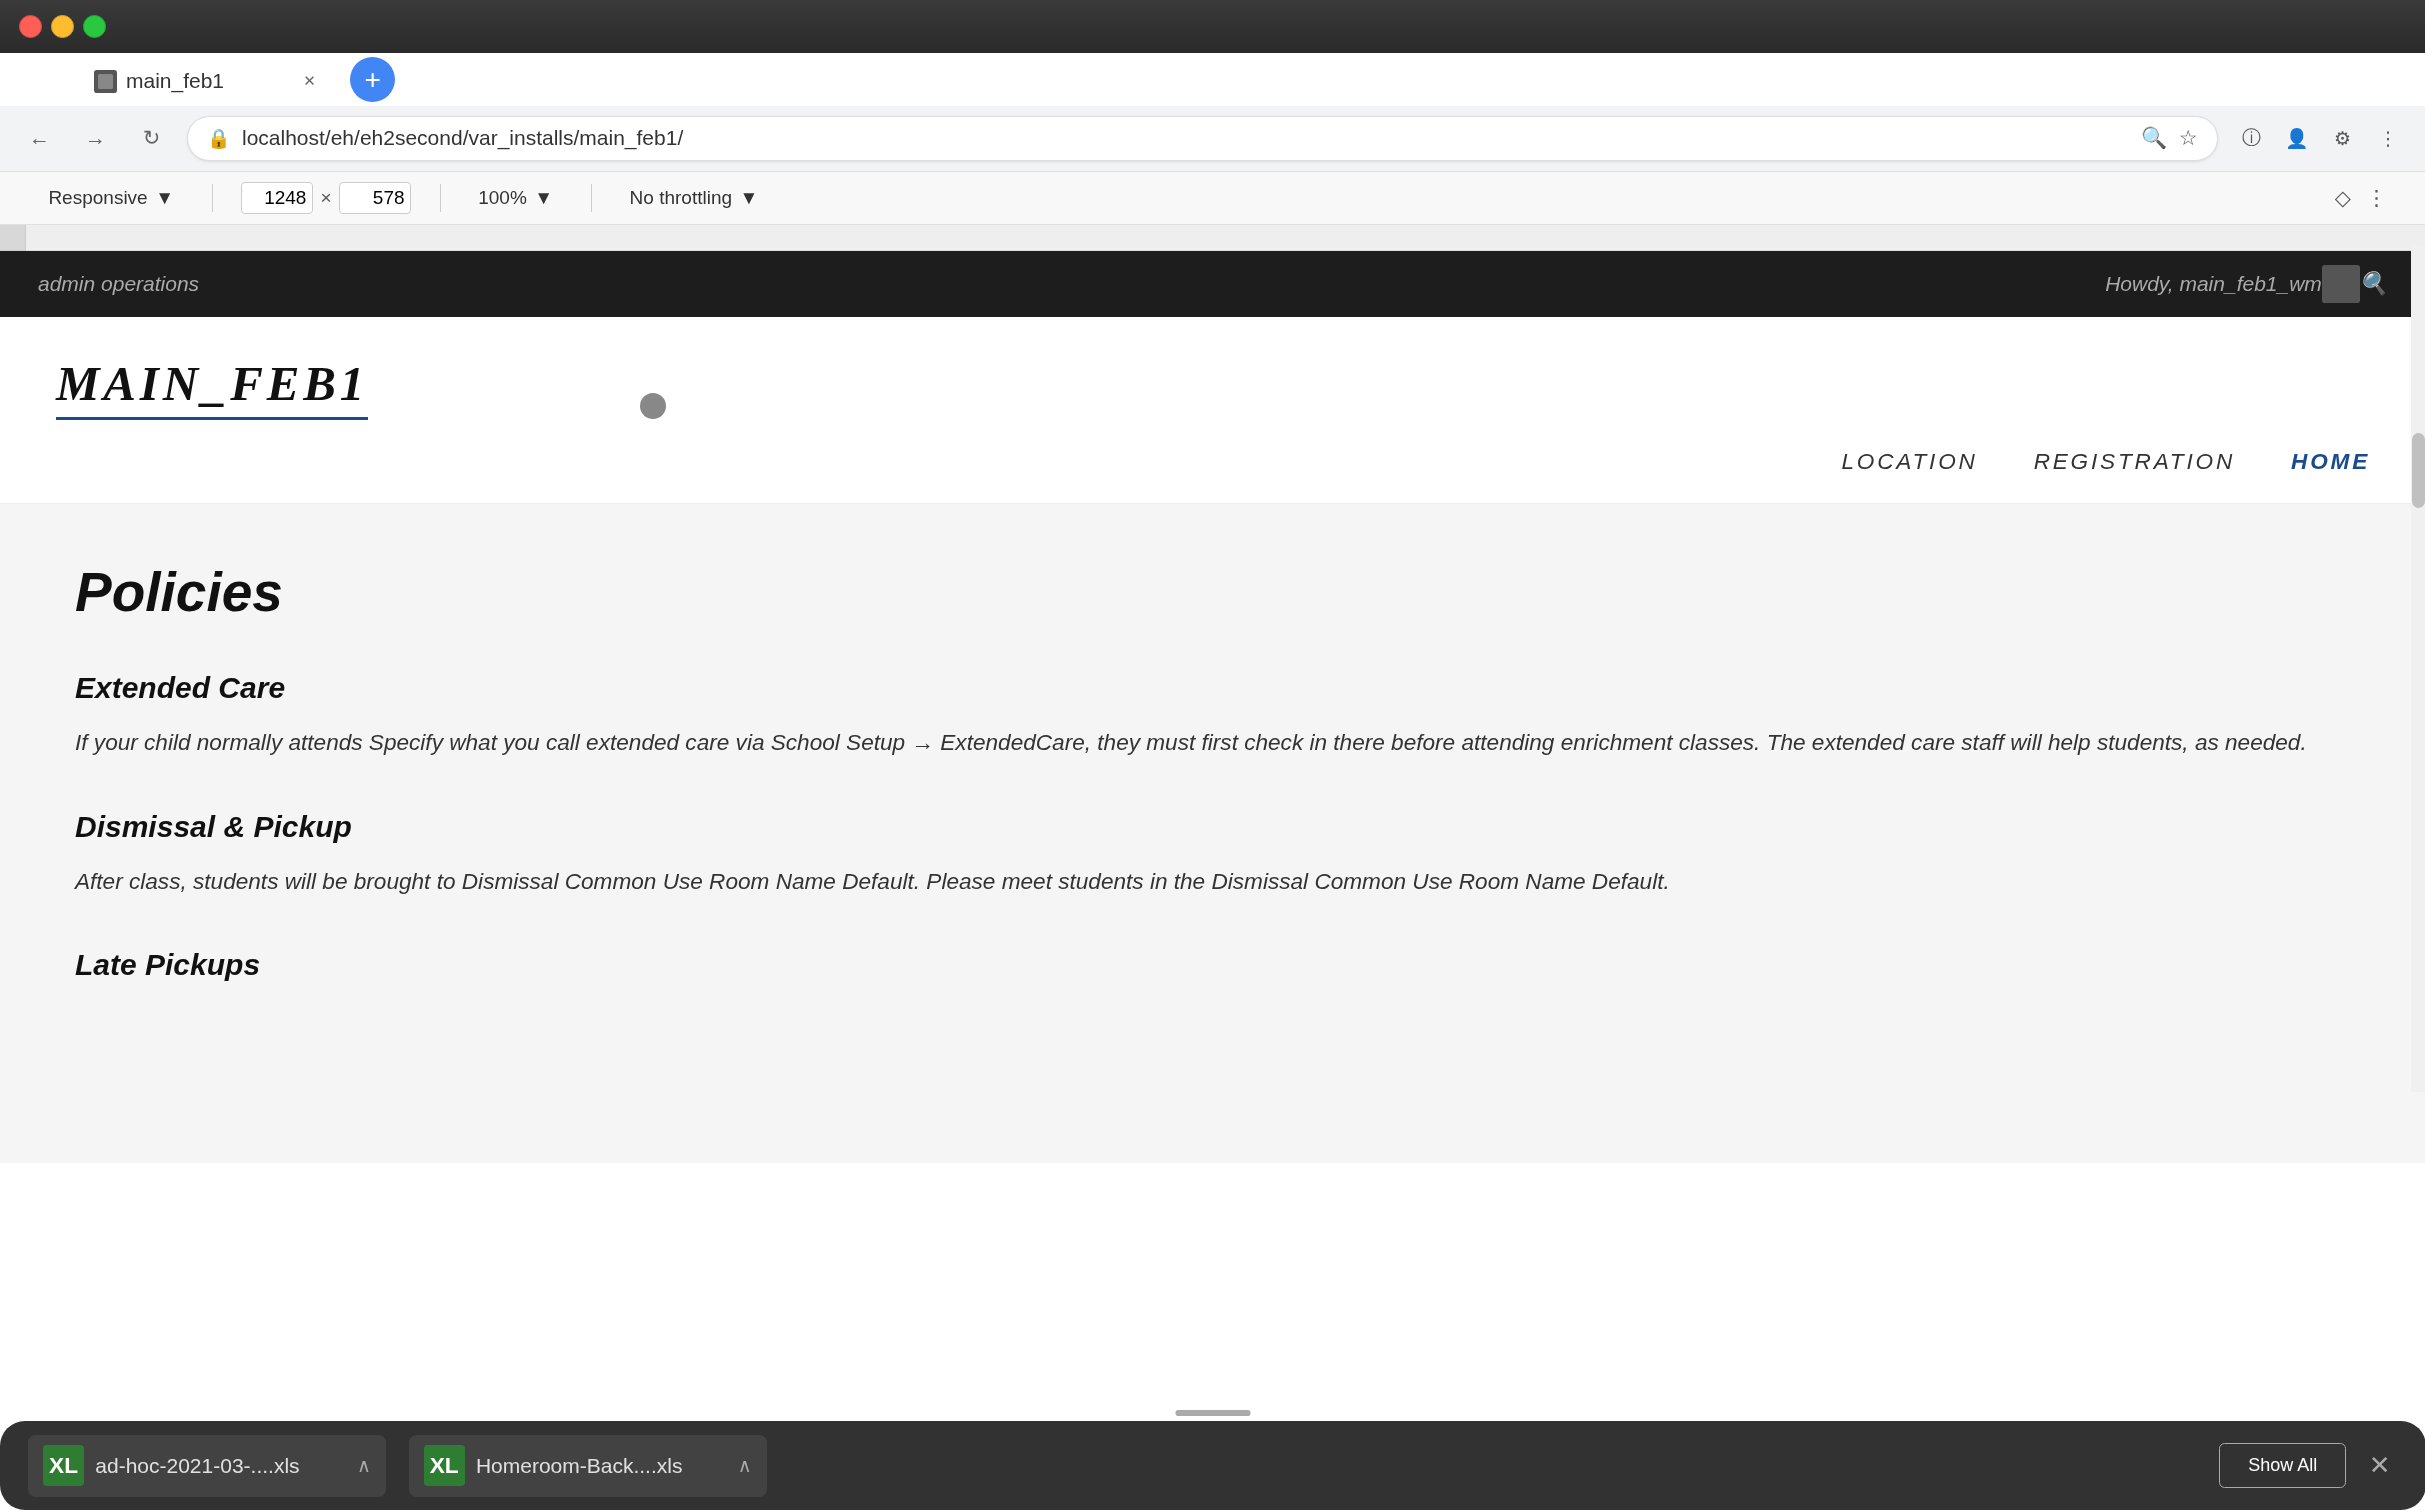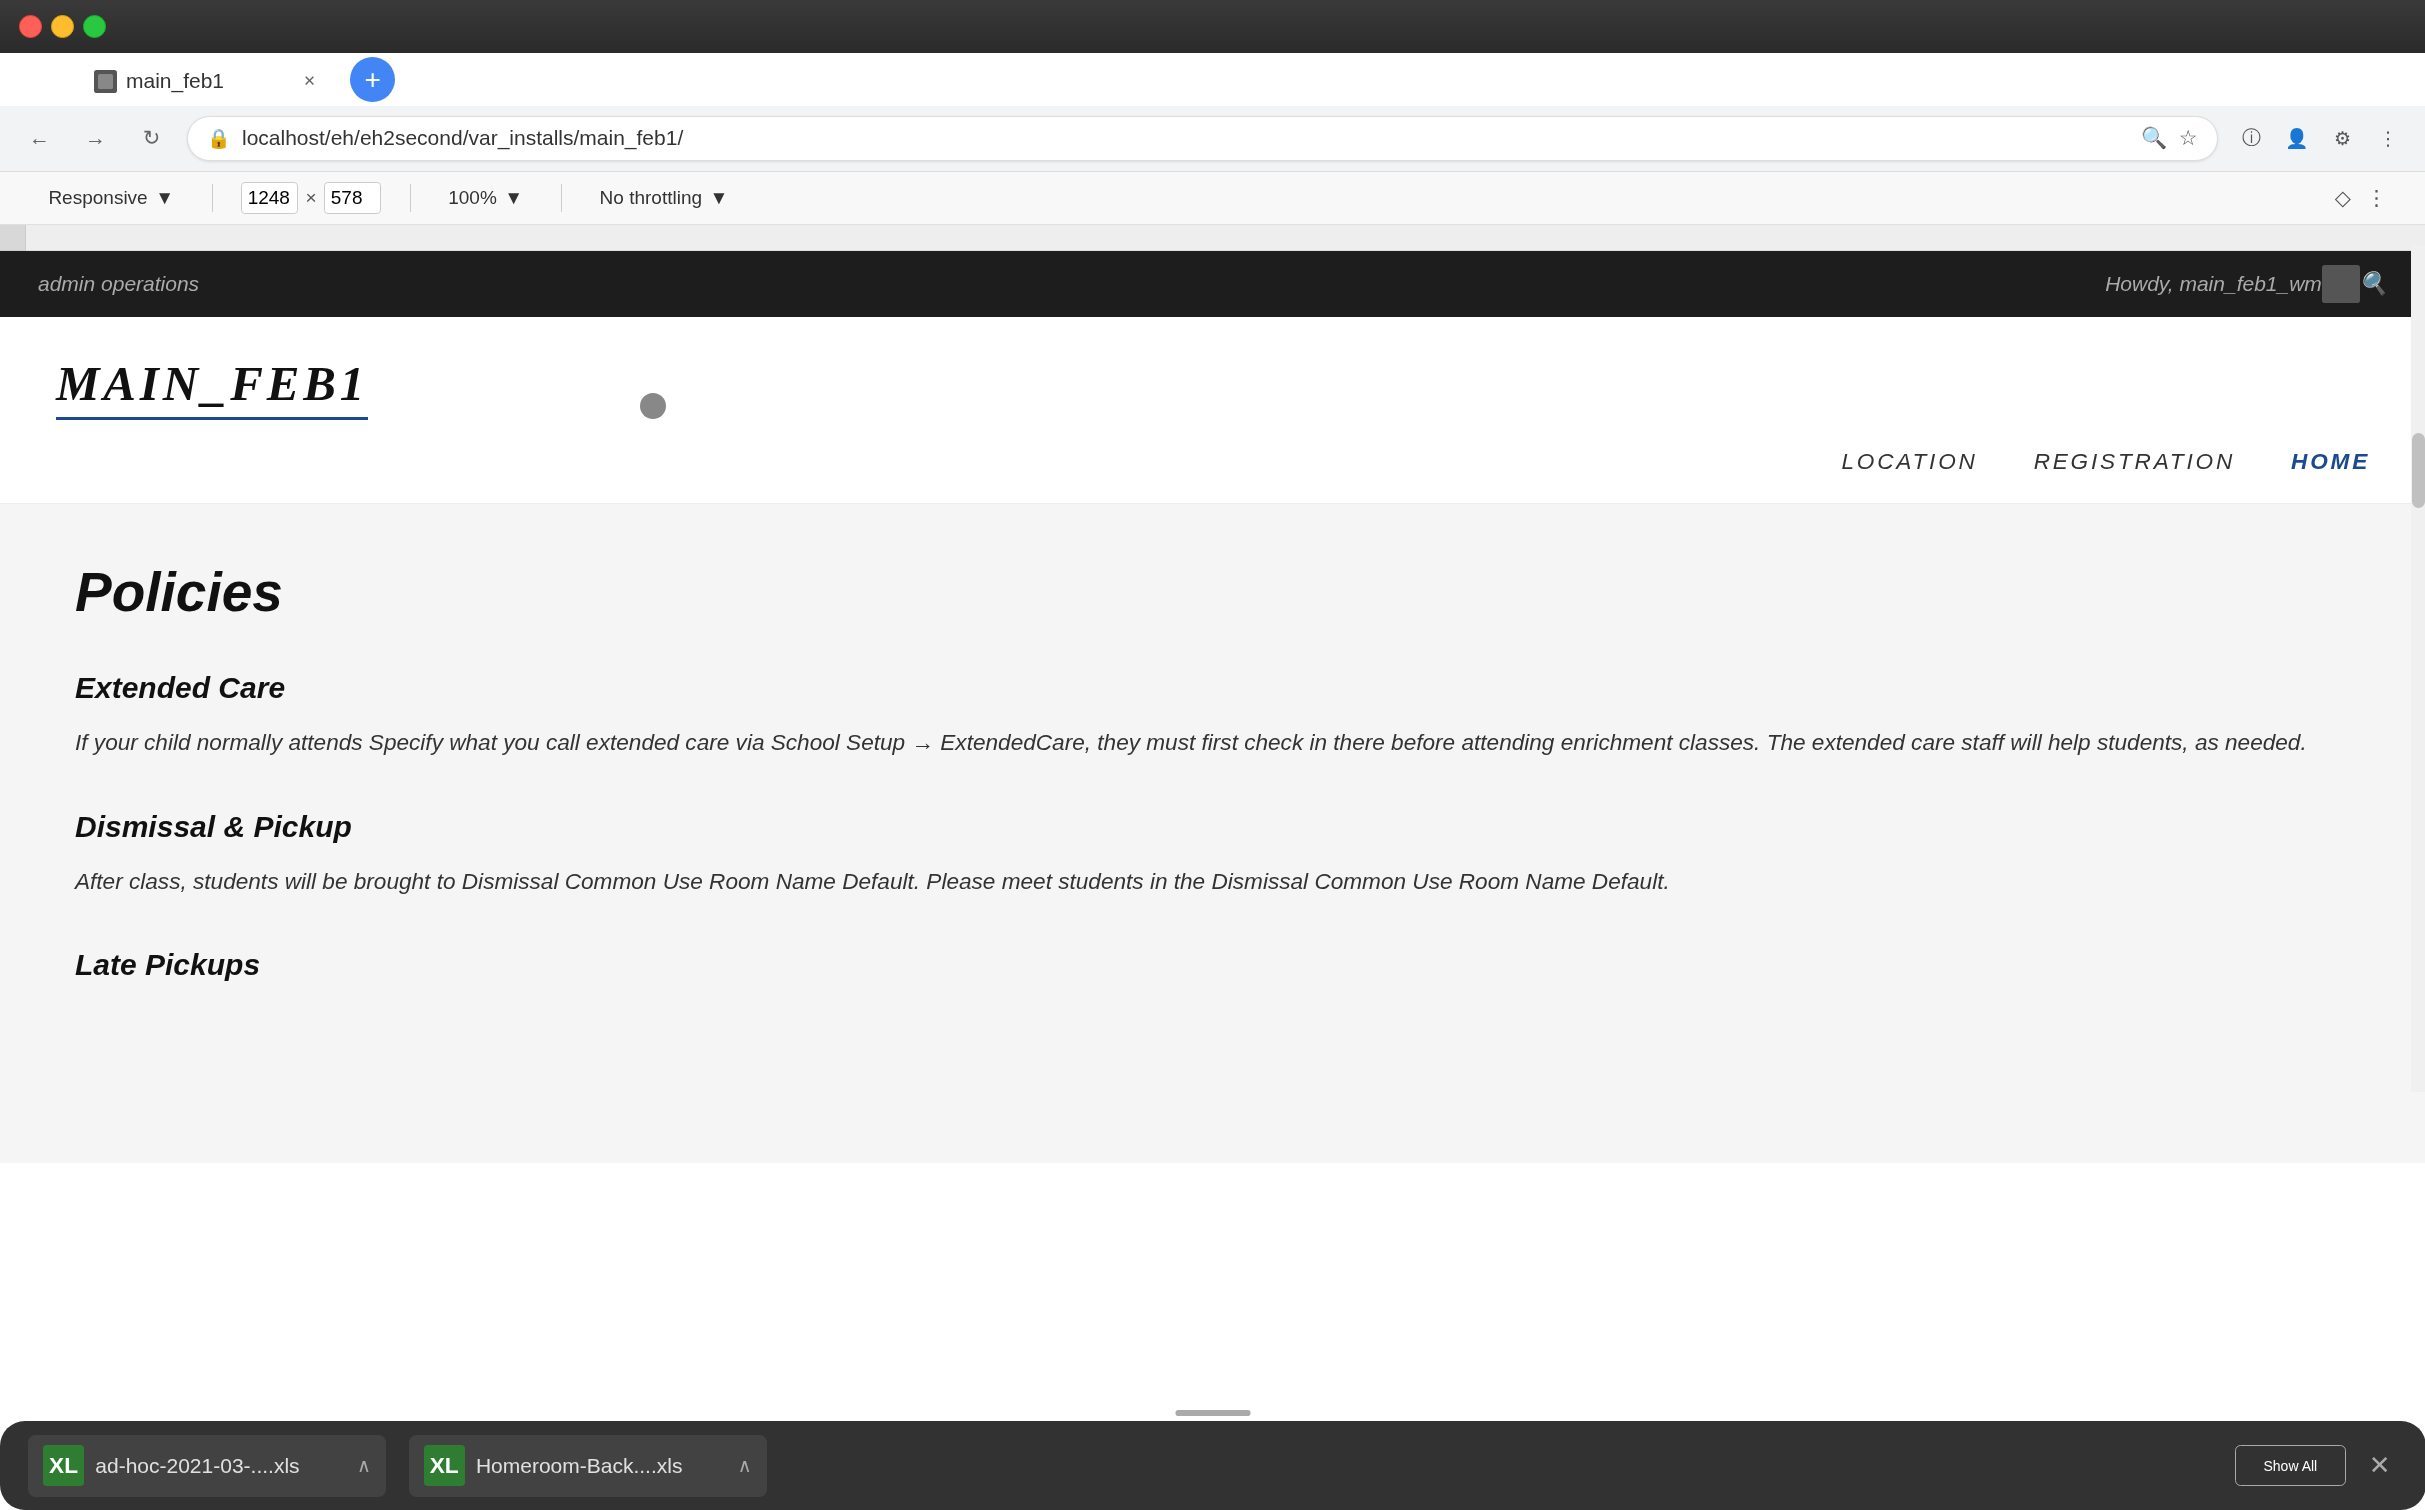--- a/index.html
+++ b/index.html
@@ -91,21 +91,21 @@
       padding: 5.6px 9.4px;
       border-radius: 3.8px;
     }
     .devtools-separator {
       width: 0.9px; height: 28px; background: #ccc; margin: 0 9.4px;
     }
     .devtools-dims {
       display: flex; align-items: center; gap: 7.5px; font-size: 19px; color: #555;
     }
     .devtools-dims input {
-      width: 57px; border: 0.9px solid #ccc; border-radius: 3.8px; padding: 3.8px 5.6px; font-size: 19px; text-align: left;
+      width: 72px; border: 0.9px solid #ccc; border-radius: 3.8px; padding: 3.8px 5.6px; font-size: 19px; text-align: right;
     }
     .devtools-x { font-size: 19px; color: #555; }
     .devtools-right { margin-left: auto; display: flex; align-items: center; gap: 15px; }
 
     
     .ruler-area { background: #eee; height: 26px; border-bottom: 0.9px solid #ddd; display: flex; }
     .ruler-corner { width: 26px; height: 26px; background: #d8d8d8; border-right: 0.9px solid #ccc; border-bottom: 0.9px solid #ccc; }
     .ruler-h { flex: 1; background: #eee; display: flex; align-items: center; }
 
     
@@ -223,21 +223,21 @@
       font-size: 22.6px; color: white; font-weight: bold;
     }
     .download-name { color: #e0e0e0; font-size: 21px; flex: 1; }
     .download-chevron { color: #aaa; font-size: 19px; cursor: pointer; }
     .bottom-bar-right { margin-left: auto; display: flex; align-items: center; gap: 15px; }
     .show-all-btn {
       border: 0.9px solid #aaa;
       border-radius: 5.6px;
       padding: 11.3px 28px;
       color: #fff;
-      font-size: 14px;
+      font-size: 18px;
       cursor: pointer;
       background: transparent;
     }
     .close-downloads-btn {
       color: #aaa; font-size: 26px; cursor: pointer; padding: 7.5px;
     }
 
     
     .resize-handle {
       position: absolute;

